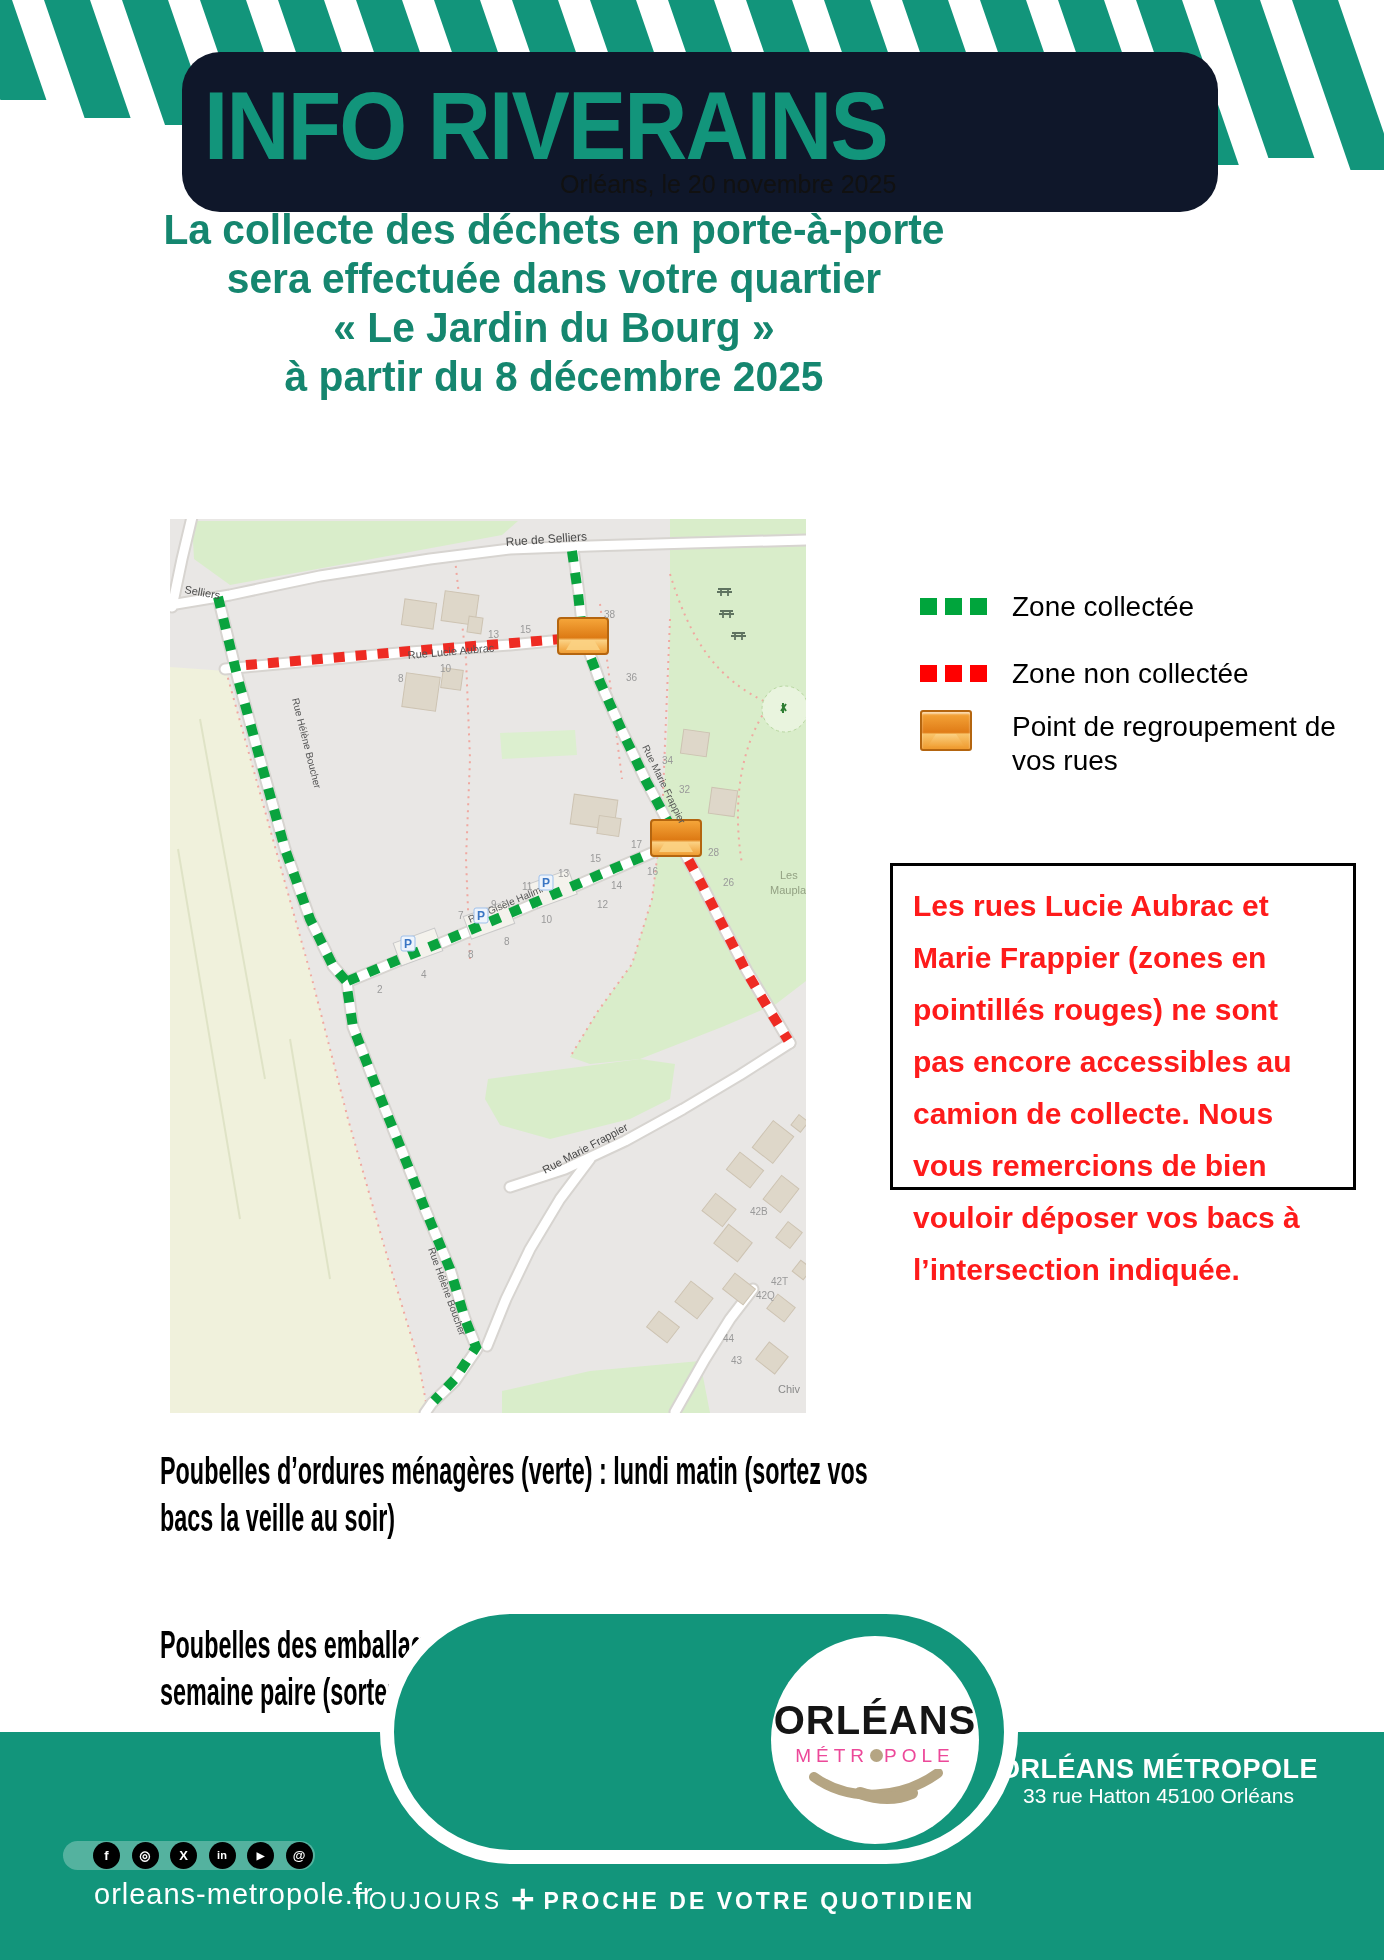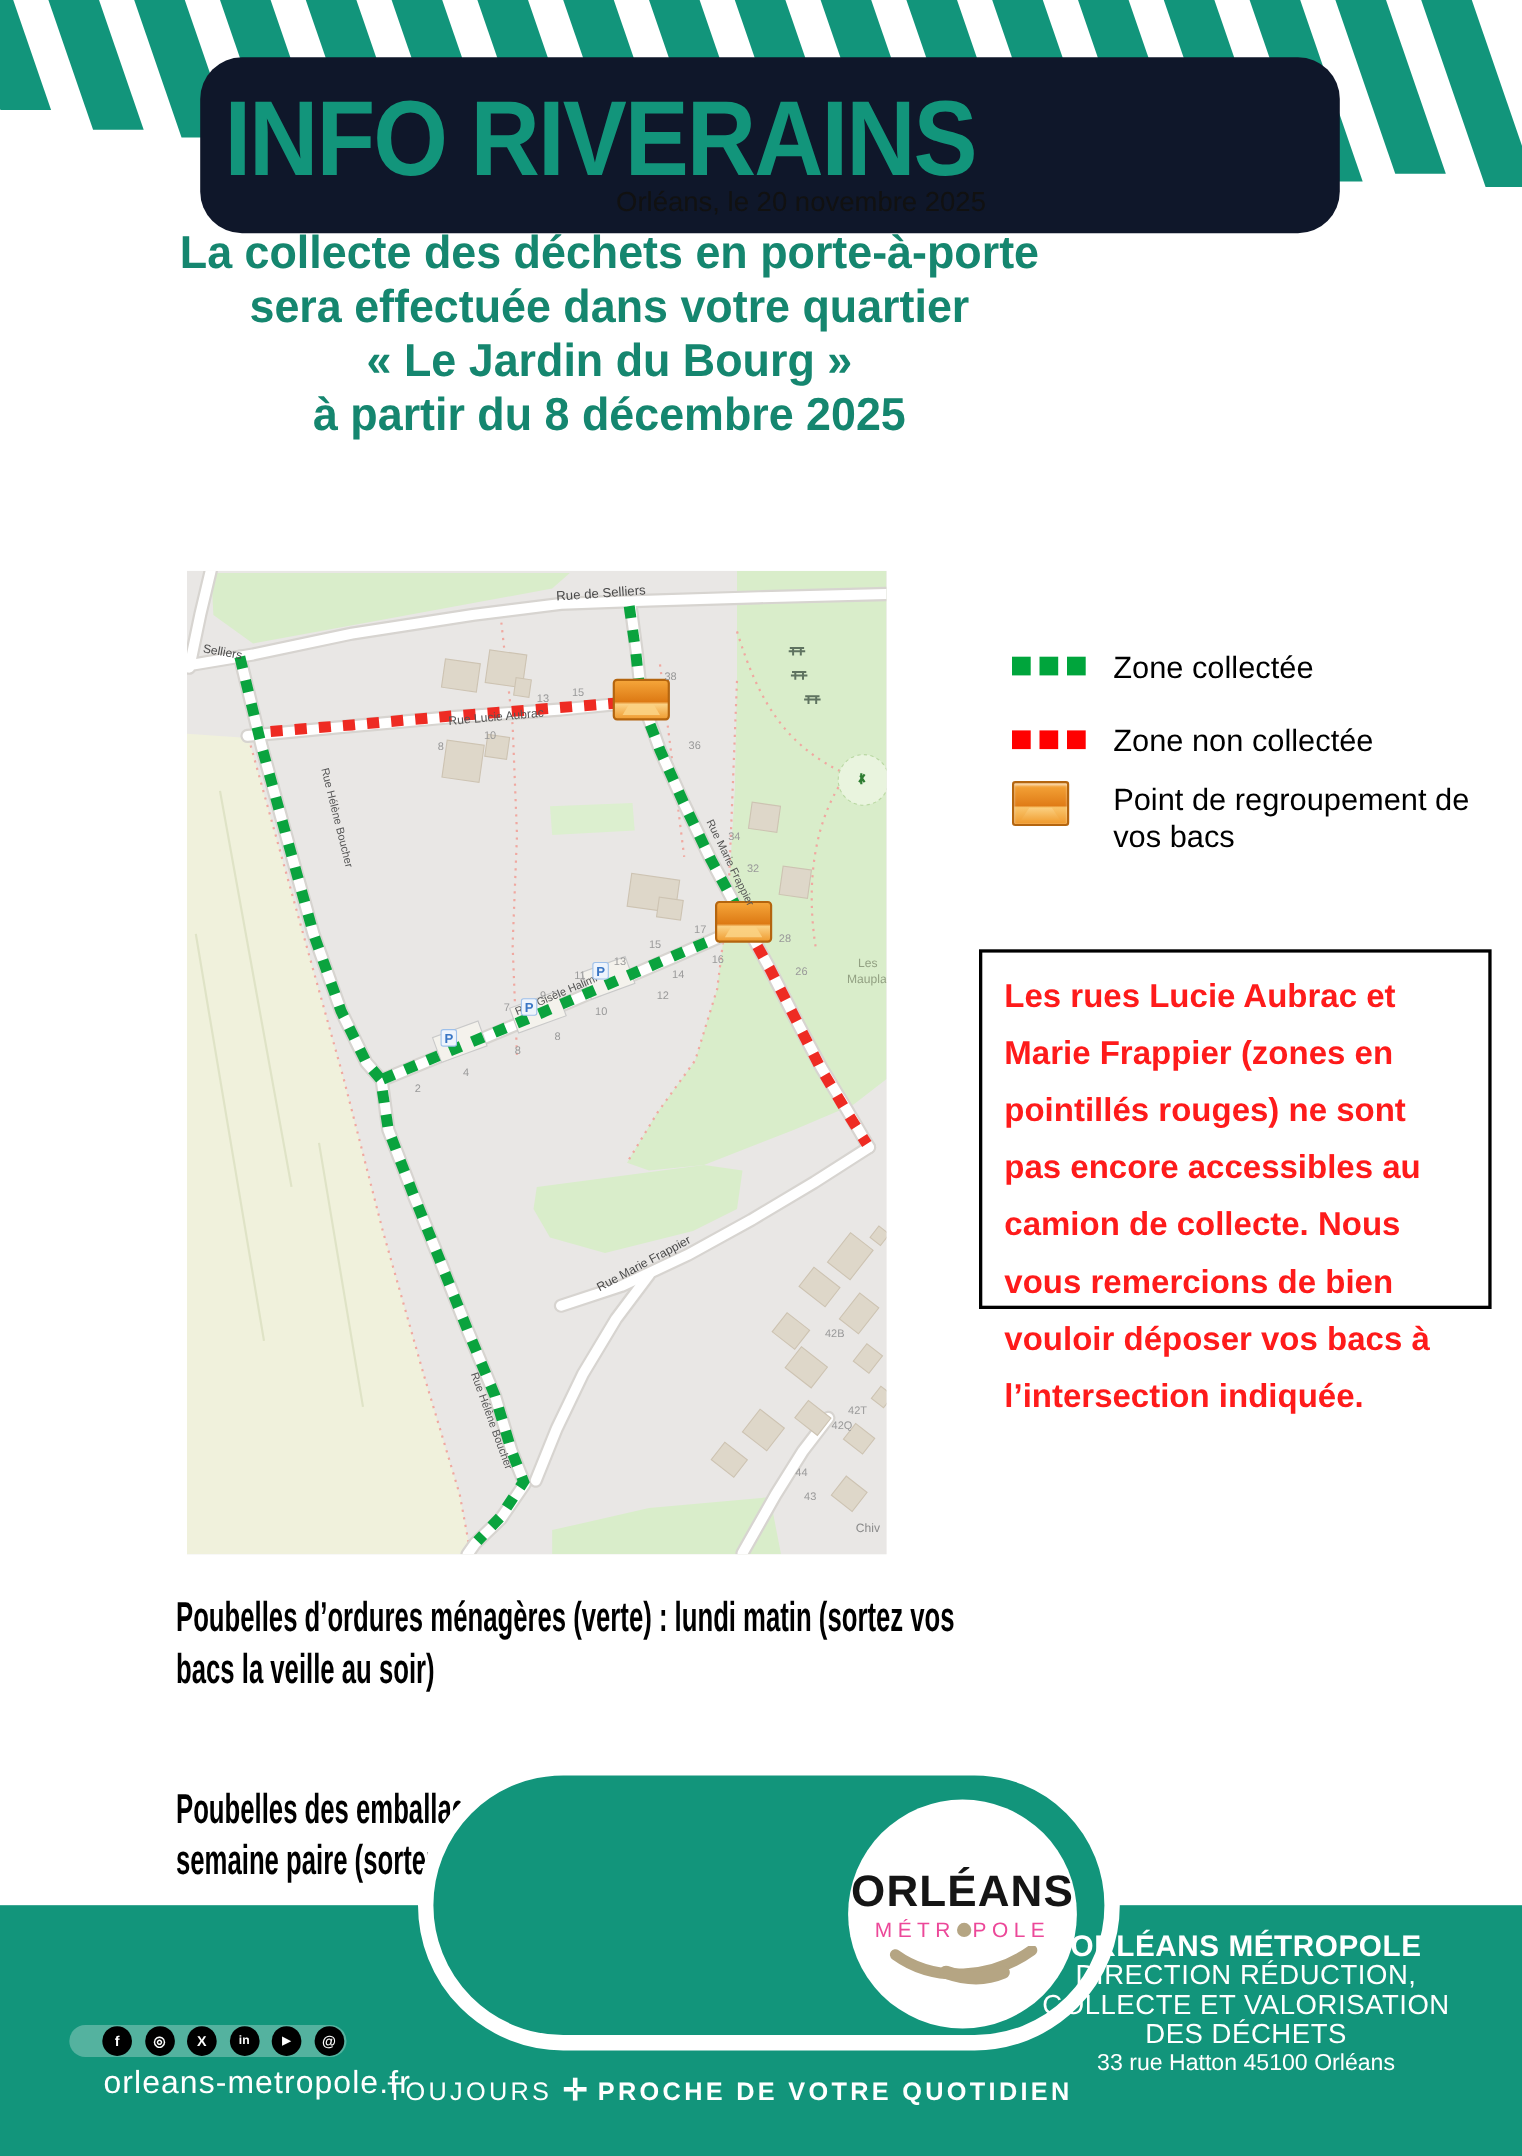--- a/index.html
+++ b/index.html
@@ -270,21 +270,21 @@
   <span class="legend-label">Zone collectée</span>
 </div>
 <div class="legend-row" style="top:664px;">
   <span class="sq" style="background:#ff0000;"></span><span class="sq" style="background:#ff0000;"></span><span class="sq" style="background:#ff0000;"></span>
   <span class="legend-label">Zone non collectée</span>
 </div>
 <div class="legend-row" style="top:710px;">
   <span class="marker3d" style="display:inline-block;"></span>
   <span class="legend-label" style="top:0;line-height:34px;">
     <span>Point de regroupement de</span><br>
-    <span>vos bacs</span>
+    <span>vos rues</span>
   </span>
 </div>
 
 <div id="notice-box">
   <span>Les rues Lucie Aubrac et Marie Frappier (zones en pointillés rouges) ne sont pas encore accessibles au camion de collecte. Nous vous remercions de bien vouloir déposer vos bacs à l’intersection indiquée.</span>
 </div>
 
 <div class="sched" style="top:1448px;">Poubelles d’ordures ménagères (verte) : lundi matin (sortez vos bacs la veille au soir)</div>
 <div class="sched" style="top:1622px;">Poubelles des emballages et papiers (jaune) : lundi après-midi en semaine paire (sortez vos bacs avant midi)</div>
 
@@ -296,25 +296,20 @@
     <span>MÉTR</span><span class="logo-dot"></span><span>POLE</span>
   </div>
   <svg width="150" height="40" style="margin-top:2px;">
     <path d="M14,8 C50,34 102,30 138,4" stroke="#b5a583" stroke-width="10" fill="none" stroke-linecap="round"></path>
     <path d="M60,24 C80,31 98,30 112,24" stroke="#b5a583" stroke-width="12" fill="none" stroke-linecap="round"></path>
   </svg>
 </div>
 
 <div id="org-block">
   <div id="org-name">ORLÉANS MÉTROPOLE</div>
-  <div id="org-dept">
-      <div class="org-line">DIRECTION RÉDUCTION,</div>
-      <div class="org-line">COLLECTE ET VALORISATION</div>
-      <div class="org-line">DES DÉCHETS</div>
-    </div>
   <div id="org-address">33 rue Hatton 45100 Orléans</div>
 </div>
 
 <div id="social-pill"></div>
 <div id="social-icons">
     <div class="soc" style="left: 93px;">f</div>
     <div class="soc" style="left: 131.5px;">◎</div>
     <div class="soc" style="left: 170px;">X</div>
     <div class="soc" style="left: 208.5px; font-size: 11px;">in</div>
     <div class="soc" style="left: 247px; font-size: 10px;">▶</div>

